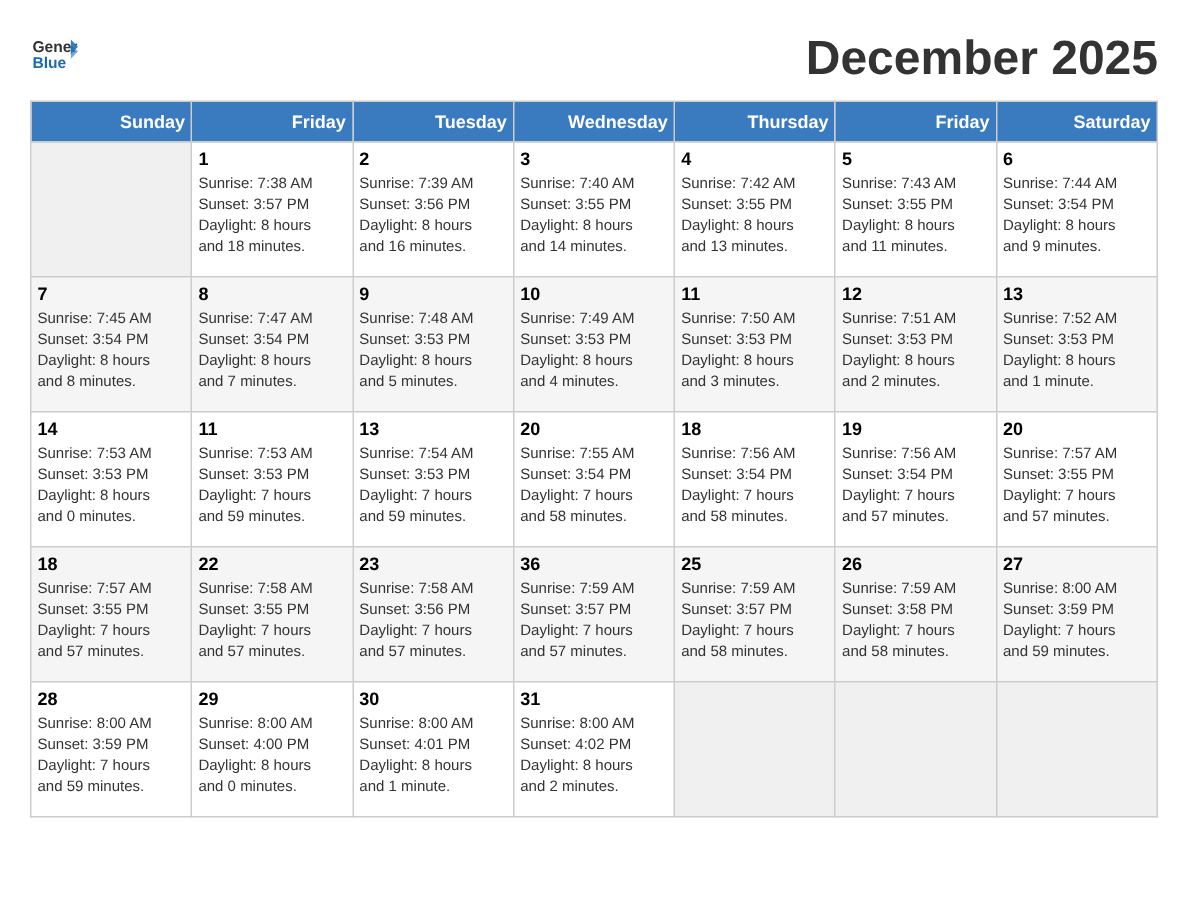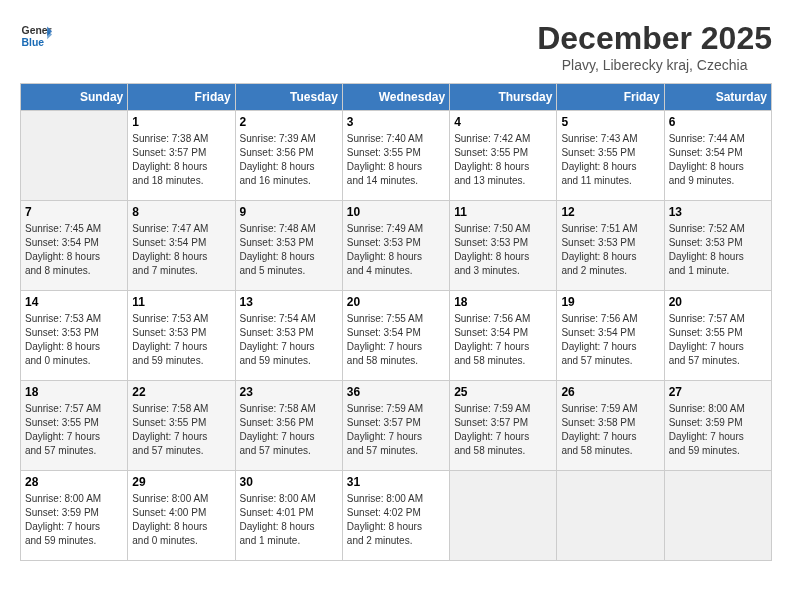--- a/index.html
+++ b/index.html
@@ -19,21 +19,21 @@
     .logo {
       display: flex;
       align-items: center;
       gap: 4px;
     }
     .logo-icon {
       width: 32px;
       height: 32px;
     }
     .title-area {
-      text-align: center;
+      text-align: left;
     }
     .month-title {
       font-size: 32px;
       font-weight: bold;
       color: #333;
     }
     .subtitle {
       font-size: 14px;
       color: #555;
     }
@@ -88,21 +88,20 @@
   <div class="logo">
     <svg class="logo-icon" viewBox="0 0 40 40">
       <text x="2" y="18" font-size="13" font-weight="bold" fill="#333">General</text>
       <text x="2" y="32" font-size="13" font-weight="bold" fill="#1a6bb5">Blue</text>
       <polygon points="34,8 40,14 34,20" fill="#3a7abf"></polygon>
       <polygon points="34,12 40,18 34,24" fill="#1a6bb5" opacity="0.6"></polygon>
     </svg>
   </div>
   <div class="title-area">
     <div class="month-title">December 2025</div>
-    <div class="subtitle">Plavy, Liberecky kraj, Czechia</div>
   </div>
 </div>
 
 <table>
   <thead>
     <tr>
     <th>Sunday</th>
         <th>Friday</th>
         <th>Tuesday</th>
         <th>Wednesday</th>

